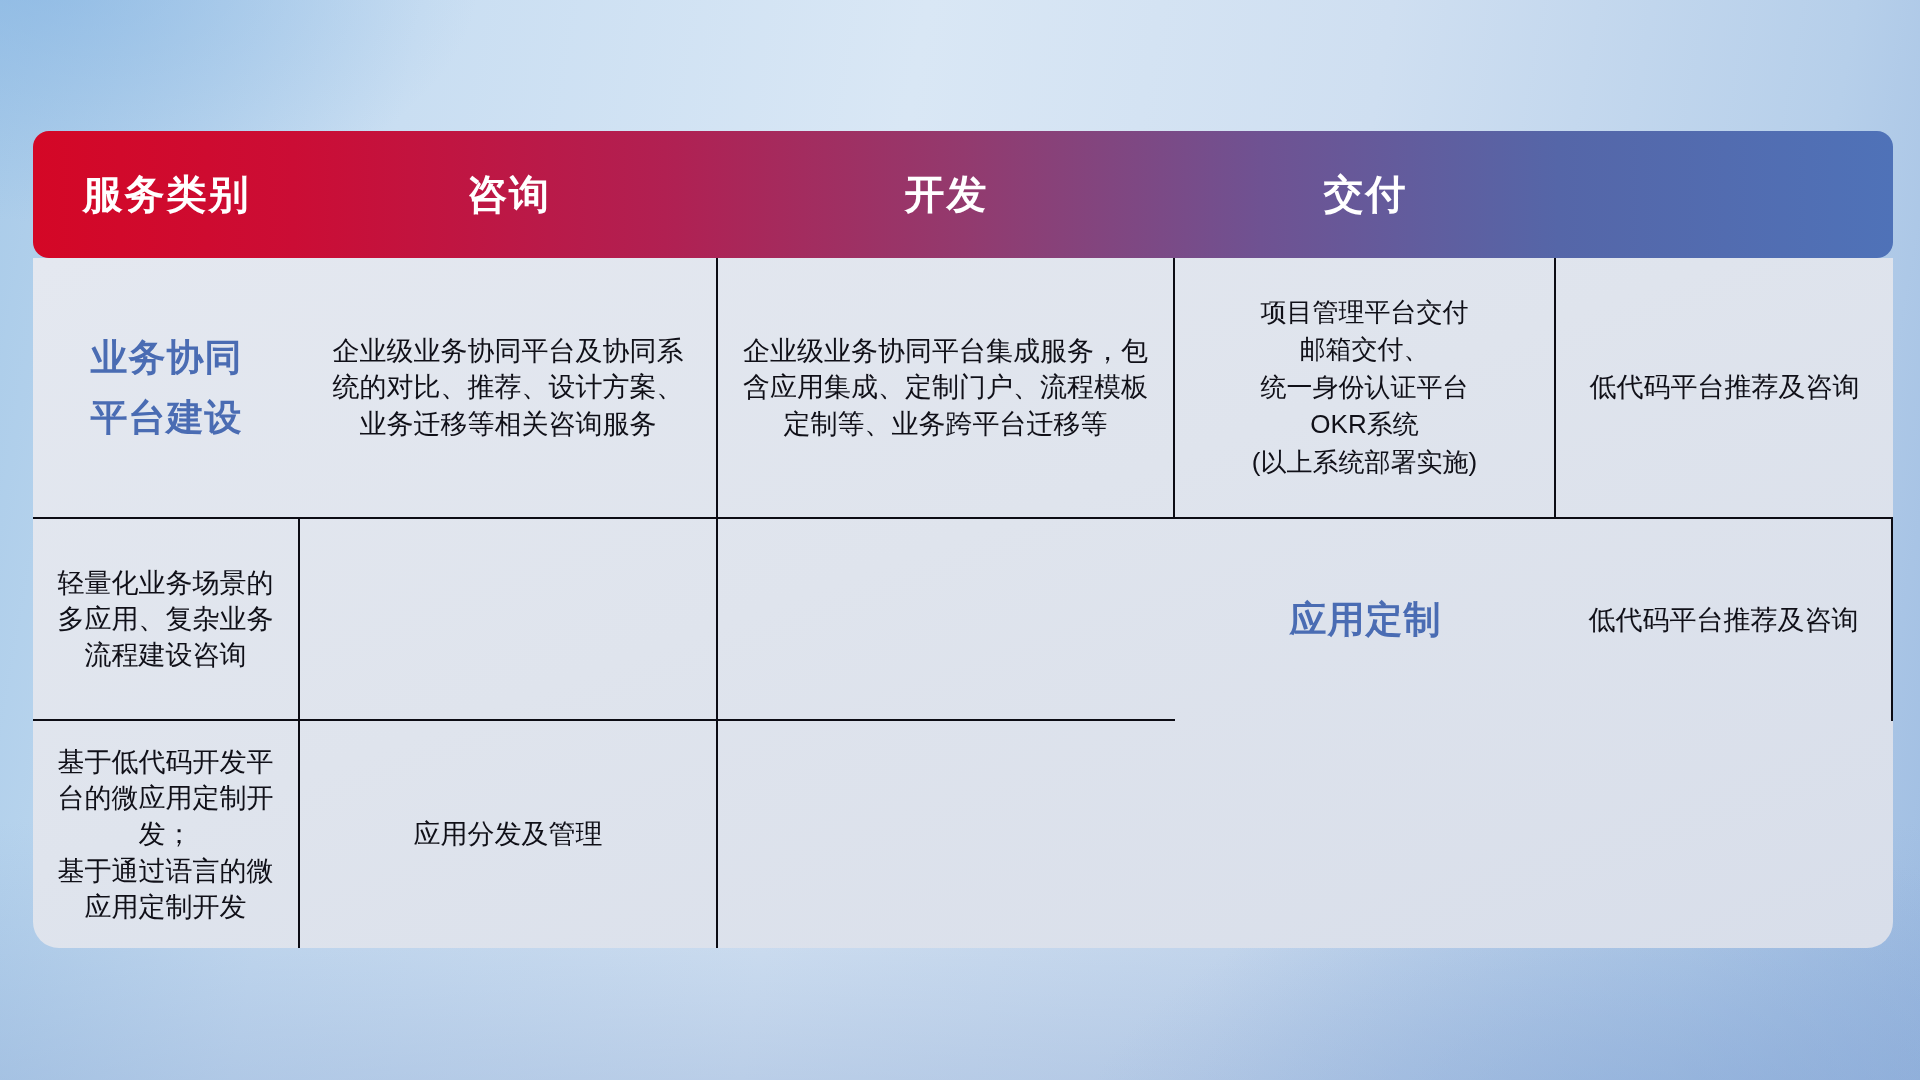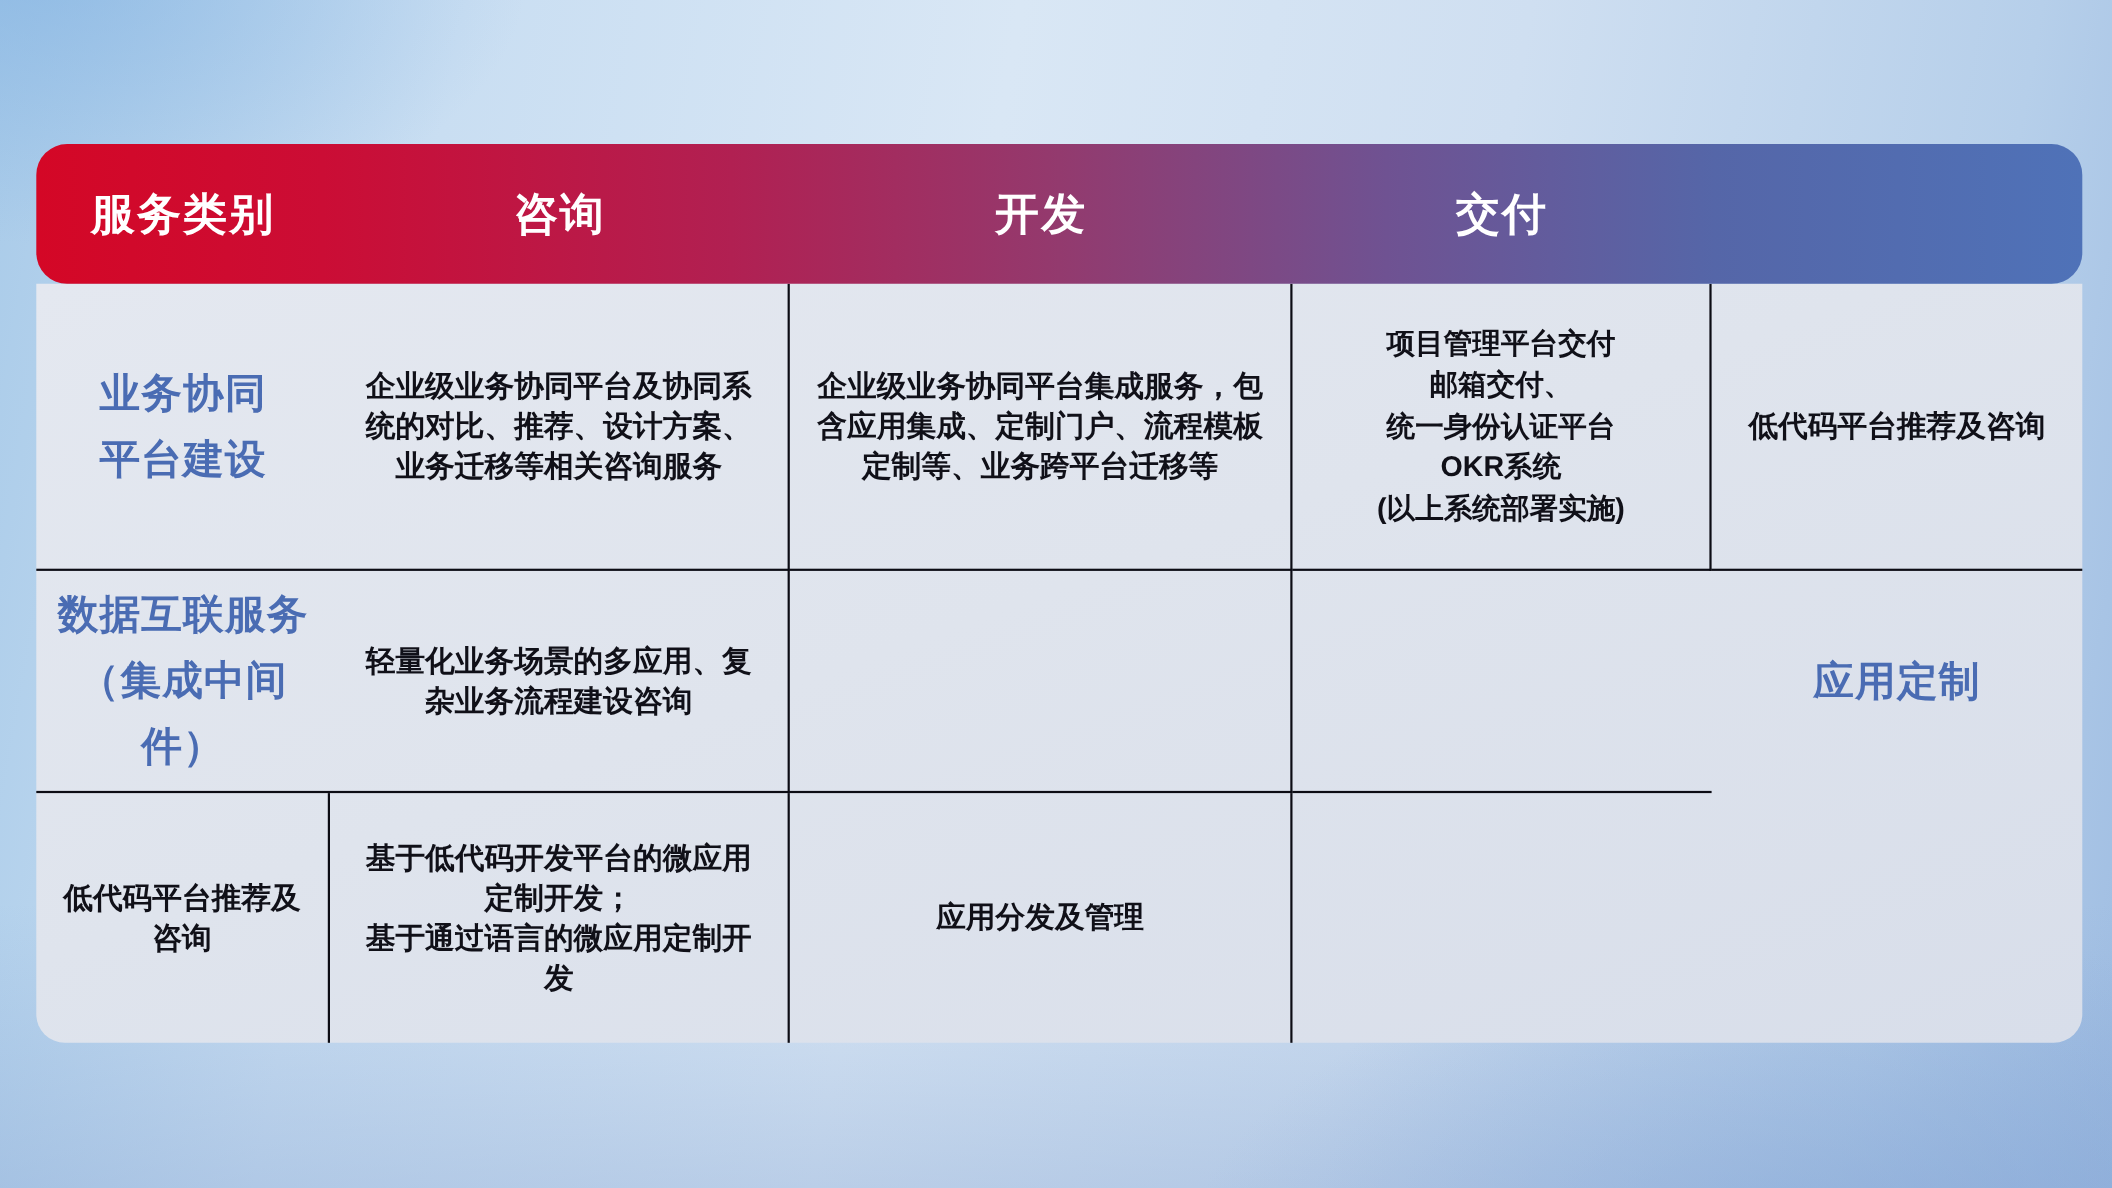--- a/index.html
+++ b/index.html
@@ -13,21 +13,21 @@
       radial-gradient(1000px 520px at 88% 108%, rgba(130,165,215,.55), transparent 62%),
       radial-gradient(760px 420px at 2% -2%, rgba(125,175,225,.55), transparent 58%),
       linear-gradient(180deg, rgba(255,255,255,0) 76%, rgba(135,165,210,.38) 100%),
       linear-gradient(100deg,#a9cbe9 0%,#c9def2 20%,#d9e7f5 44%,#cfdff1 66%,#b6cfea 88%,#9fbde2 100%);
   }
   .panel{
     position:absolute;left:33px;top:131px;width:1860px;height:817px;
   }
   .thead{
     position:absolute;left:0;top:0;width:100%;height:127px;
-    border-radius:28px;
+    border-radius:16px;
     background:linear-gradient(90deg,#d40726 0%,#cb0d35 14%,#b12052 34%,#933a6e 50%,#6f5292 66%,#5566a8 82%,#4f72b8 100%);
     display:grid;
     grid-template-columns:14.35% 22.48% 24.57% 20.48% 18.12%;
     align-items:center;
     z-index:2;
   }
   .hcell{
     color:#ffffff;font-weight:bold;font-size:40px;text-align:center;
     letter-spacing:2px;
   }
@@ -36,21 +36,21 @@
     background:linear-gradient(160deg,#e4e8f0 0%,#dfe4ed 45%,#d8deea 100%);
     border-radius:0 0 26px 26px;
     display:grid;
     grid-template-columns:14.35% 22.48% 24.57% 20.48% 18.12%;
     grid-template-rows:261px 202px 227px;
   }
   .cell{
     display:flex;align-items:center;justify-content:center;
     text-align:center;white-space:pre-line;
     padding:28px 24px;box-sizing:border-box;
-    font-size:27px;line-height:1.34;color:#101018;font-weight:bold;
+    font-size:27px;line-height:1.34;color:#101018;
   }
   .cell.cat{
     color:#4a6cb3;font-weight:bold;font-size:37px;line-height:1.62;
     letter-spacing:1px;padding:28px 8px;
   }
   .cell.delivery-multiline{font-size:26px;line-height:1.44;}
   .vline{border-right:2px solid #0c0c14;}
   .hline{border-bottom:2px solid #0c0c14;}
 </style>
 </head>
@@ -72,22 +72,20 @@
 平台建设</div>
       <div class="cell vline hline">企业级业务协同平台及协同系统的对比、推荐、设计方案、业务迁移等相关咨询服务</div>
       <div class="cell vline hline">企业级业务协同平台集成服务，包含应用集成、定制门户、流程模板定制等、业务跨平台迁移等</div>
       <div class="cell vline hline delivery-multiline">项目管理平台交付
 邮箱交付、
 统一身份认证平台
 OKR系统
 (以上系统部署实施)</div>
       <div class="cell hline">低代码平台推荐及咨询</div>
 
-      <div class="cell cat hline">数据互联服务
-（集成中间件）</div>
       <div class="cell vline hline">轻量化业务场景的多应用、复杂业务流程建设咨询</div>
       <div class="cell vline hline"></div>
       <div class="cell hline"></div>
 
       <div class="cell cat">应用定制</div>
       <div class="cell vline">低代码平台推荐及咨询</div>
       <div class="cell vline">基于低代码开发平台的微应用定制开发；
 基于通过语言的微应用定制开发</div>
       <div class="cell vline">应用分发及管理</div>
       <div class="cell"></div>

